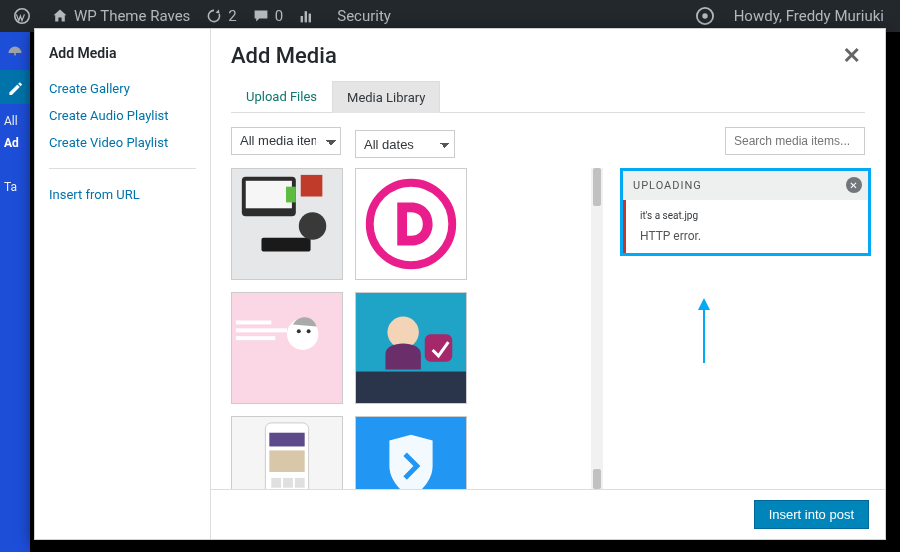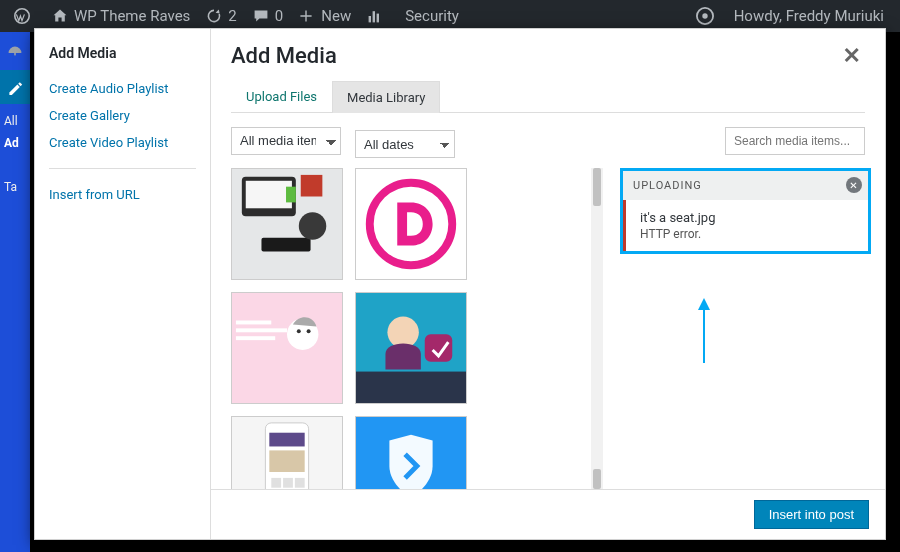--- a/index.html
+++ b/index.html
@@ -55,21 +55,21 @@
   .scroll .track { position:absolute; left:1px; right:1px; top:0; bottom:0; }
   .scroll .knob { position:absolute; left:1px; right:1px; top:0; height:38px; background:#c1c1c1; border-radius:2px; }
   .scroll .knob2{ position:absolute; left:1px; right:1px; bottom:0; height:20px; background:#c1c1c1; border-radius:2px; }
 
   
   .details { width:270px; padding-left:15px; position:relative; }
   .upload-box { border:3px solid #03a9f4; margin:0 2px; padding:0; }
   .upl-hdr { background:#eef0f0; padding:8px 28px 8px 10px; font-size:11px; letter-spacing:1px; color:#555; position:relative; }
   .upl-hdr .dismiss { position:absolute; right:6px; top:6px; width:16px; height:16px; border-radius:50%; background:#72777c; color:#fff; display:flex; align-items:center; justify-content:center; font-size:10px; cursor:pointer;}
   .upl-item { border-left:3px solid #c0392b; padding:10px 14px; background:#fff; }
-  .filename { font-size:13px; color:#32373c; margin-bottom:2px; }
+  .filename { font-size:10px; color:#32373c; margin-bottom:8px; }
   .errtxt { font-size:12px; color:#555; }
 
   .arrow { position:absolute; left:100px; top:140px; width:2px; height:55px; background:#03a9f4; }
   .arrow::before { content:""; position:absolute; top:-10px; left:-5px; border-left:6px solid transparent; border-right:6px solid transparent; border-bottom:12px solid #03a9f4; }
 
   .footer { border-top:1px solid #ddd; padding:10px 16px; display:flex; justify-content:flex-end; }
   .footer .btn { background:#0085ba; color:#ffffff; border:1px solid #006799; padding:6px 14px; font-size:13px; cursor:pointer; }
 
   
   svg { display:block; }
@@ -106,28 +106,20 @@
   <div class="ab-item">
     <span class="ab-icon">
       <svg width="16" height="16" viewBox="0 0 20 20">
           <path d="M2 3h16v10H8l-4 4v-4H2z" fill="#b4b9be"></path>
         </svg>
     </span>
     <span>0</span>
   </div>
   <div class="ab-item">
     <span class="ab-icon">
-      <svg width="14" height="14" viewBox="0 0 20 20">
-          <path d="M9 2h2v7h7v2h-7v7H9v-7H2V9h7z" fill="#b4b9be"></path>
-        </svg>
-    </span>
-    <span>New</span>
-  </div>
-  <div class="ab-item">
-    <span class="ab-icon">
       <svg width="16" height="16" viewBox="0 0 20 20">
           <rect x="2" y="10" width="3" height="8" fill="#b4b9be"></rect>
           <rect x="7" y="4" width="3" height="14" fill="#b4b9be"></rect>
           <rect x="12" y="7" width="3" height="11" fill="#b4b9be"></rect>
         </svg>
     </span>
   </div>
   <div class="ab-item">
     <span>Security</span>
   </div>
@@ -160,22 +152,22 @@
     </div>
   <span class="truncated" style="top:82px">All</span>
   <span class="truncated" style="top:104px;color:#fff;font-weight:bold">Ad</span>
   <span class="truncated" style="top:148px">Ta</span>
 </div>
 
 <div class="modal">
 
   <div class="media-left">
     <h3>Add Media</h3>
+    <a>Create Gallery</a>
     <a>Create Audio Playlist</a>
-    <a>Create Gallery</a>
     <a>Create Video Playlist</a>
     <div class="divider"></div>
     <a>Insert from URL</a>
   </div>
 
   <div class="media-main">
     <div class="mm-header">
       <h1>Add Media</h1>
       <span class="close">
         <span>✕</span>

